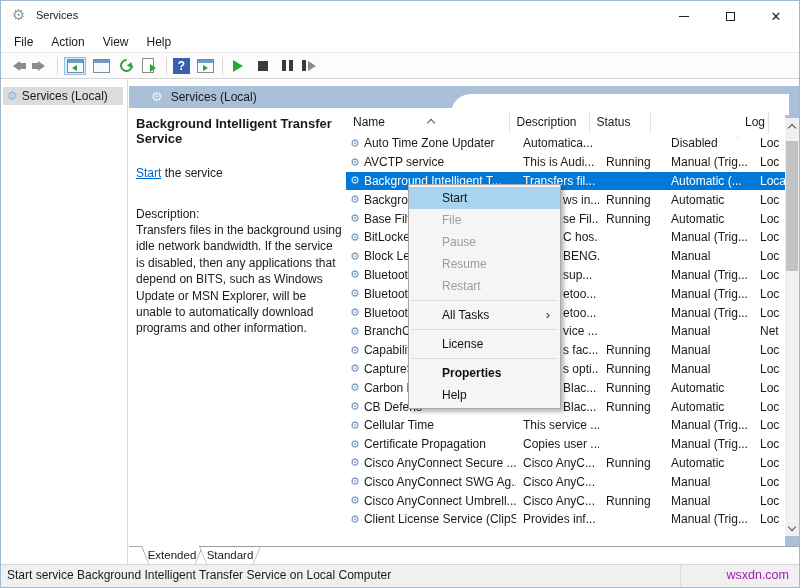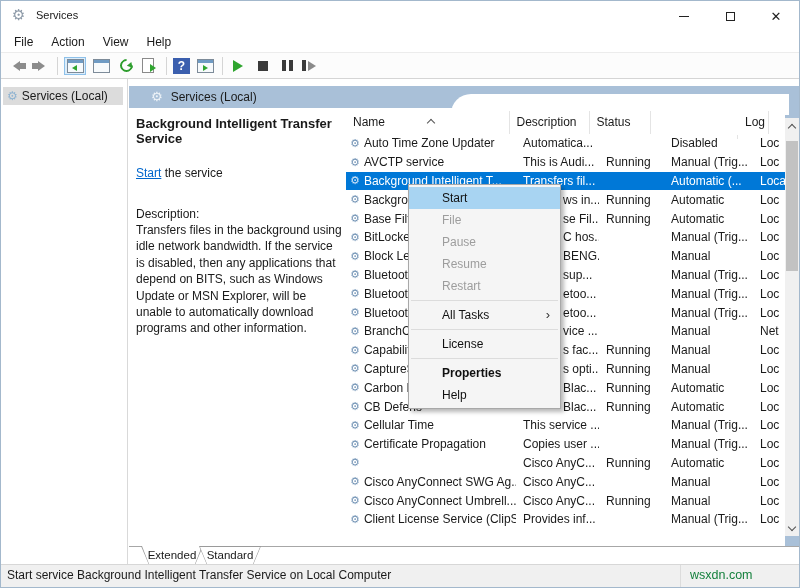--- a/index.html
+++ b/index.html
@@ -117,21 +117,21 @@
   .mi.hl{background:#a8d4f2;}
   .mi.dis{color:#9d9d9d;}
   .mi.bold{font-weight:bold;}
   .mi .sub{position:absolute;right:10px;top:0;font-size:13px;color:#333;}
   .msep{border-top:1px solid #dcdcdc;margin:3px 2px;}
 
   
   .statusbar{position:absolute;left:0;right:0;bottom:0;height:23px;background:#f0f0f0;border-top:1px solid #d7d7d7;
              line-height:21px;padding-left:6px;}
   .watermark{position:absolute;right:1px;top:0;bottom:0;width:118px;border-left:1px solid #dcdcdc;
-             padding:0 9px;color:#15803d;font-size:12.5px;line-height:21px;}
+             text-align:right;padding:0 9px;color:#a21caf;font-size:12.5px;line-height:21px;}
 
   .gear::before{content:"⚙";}
 </style>
 </head>
 <body>
 
 <div class="window">
 
   <div class="titlebar">
     <span class="title-gear gear"></span>
@@ -373,20 +373,21 @@
                 <span>Certificate Propagation</span>
               </div>
               <div class="cell c-desc">Copies user ...</div>
               <div class="cell c-status"></div>
               <div class="cell c-startup">Manual (Trig...</div>
               <div class="cell c-log">Loc</div>
             </div>
             <div class="trow">
               <div class="cell c-name">
                 <span class="gear"></span>
+                <span>Cisco AnyConnect Secure ...</span>
               </div>
               <div class="cell c-desc">Cisco AnyC...</div>
               <div class="cell c-status">Running</div>
               <div class="cell c-startup">Automatic</div>
               <div class="cell c-log">Loc</div>
             </div>
             <div class="trow">
               <div class="cell c-name">
                 <span class="gear"></span>
                 <span>Cisco AnyConnect SWG Ag...</span>

